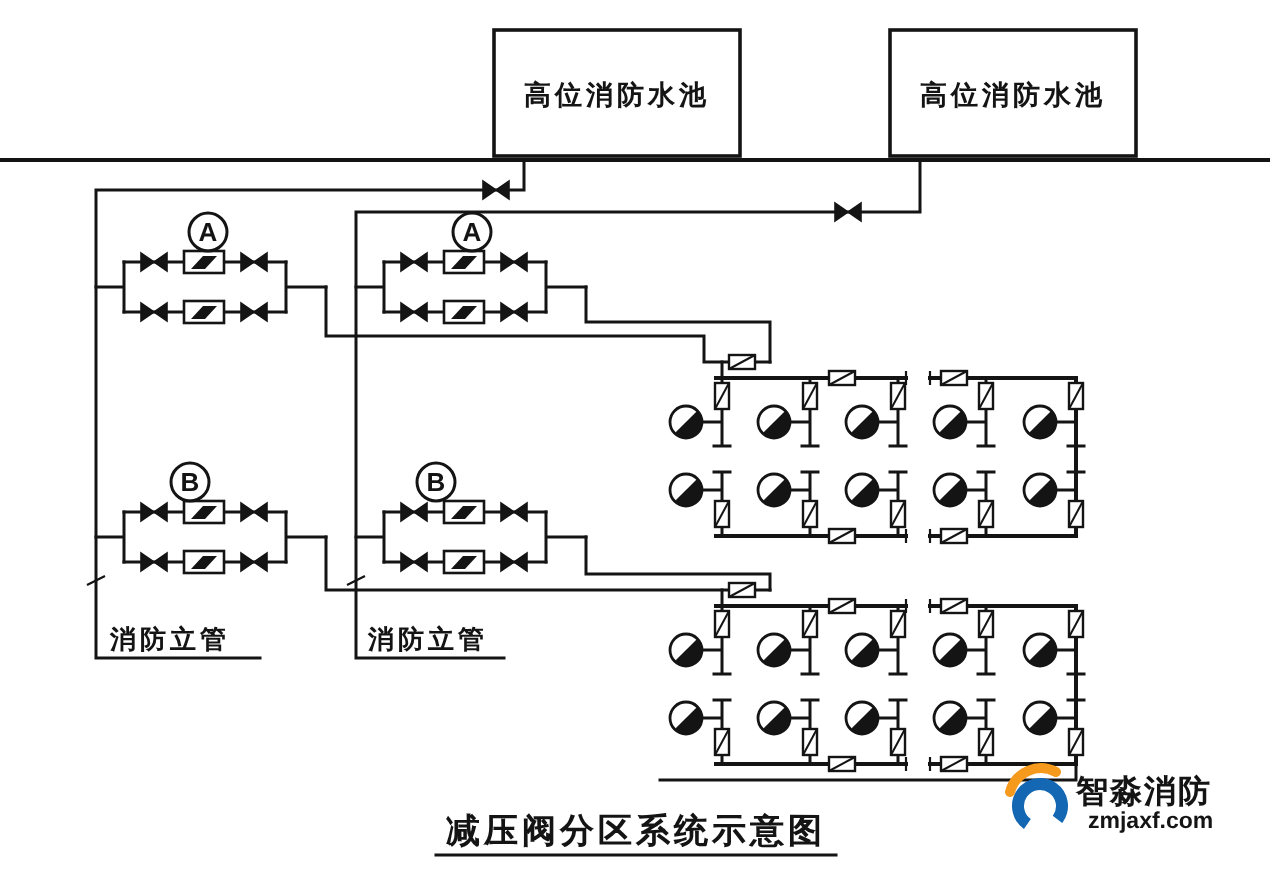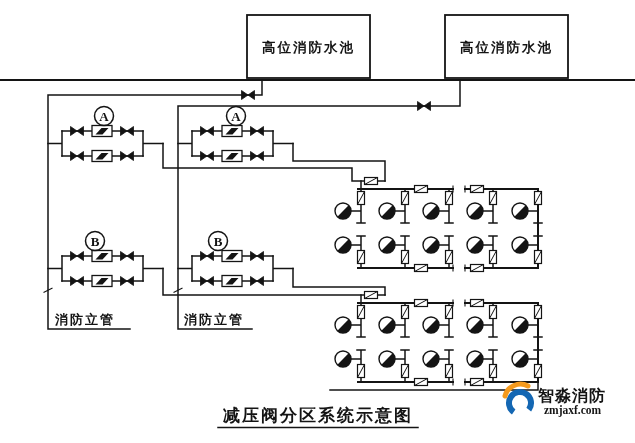--- a/index.html
+++ b/index.html
@@ -1,17 +1,17 @@
 <!DOCTYPE html>
 <html><head>
 <meta charset="utf-8">
 <style>
   html,body{margin:0;padding:0;background:#fff;}
   .stage{position:relative;width:635px;height:443px;background:#fff;overflow:hidden;
-         font-family:Liberation Serif, serif;}
+         font-family:Liberation Sans, sans-serif;}
   svg{display:block;}
   .ln{stroke:#141414;stroke-width:1.5;fill:none;stroke-linecap:square;stroke-linejoin:miter;}
   .ln2{stroke-width:2;}
   .thin{stroke:#141414;stroke-width:1.1;fill:none;}
   .boxfill{fill:#fff;stroke:#141414;stroke-width:1.8;}
   text{fill:#141414;}
   .cn{font-weight:600;letter-spacing:2px;}
   .glabel{font-weight:700;}
 </style>
 </head>

